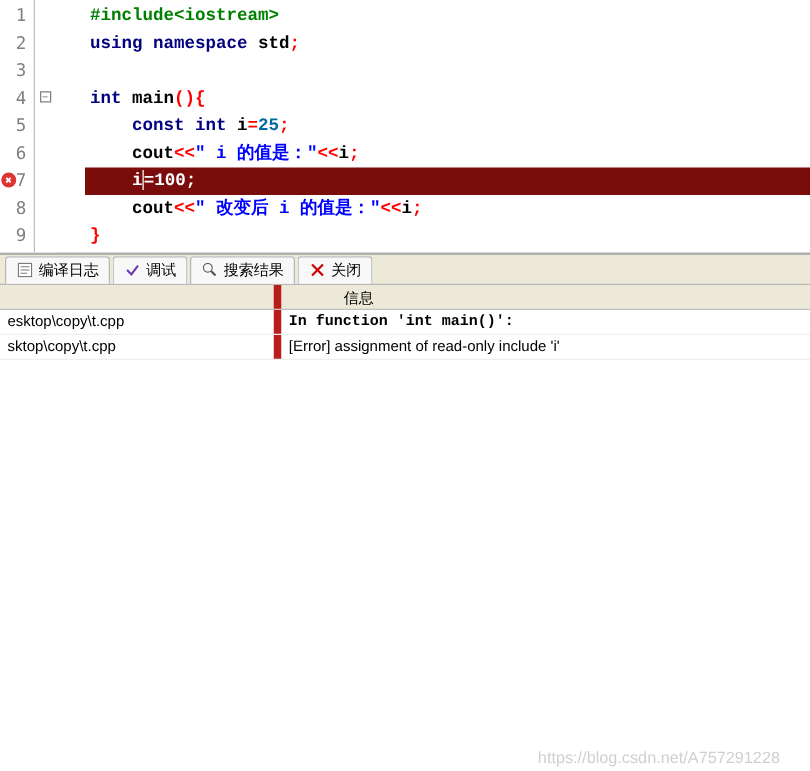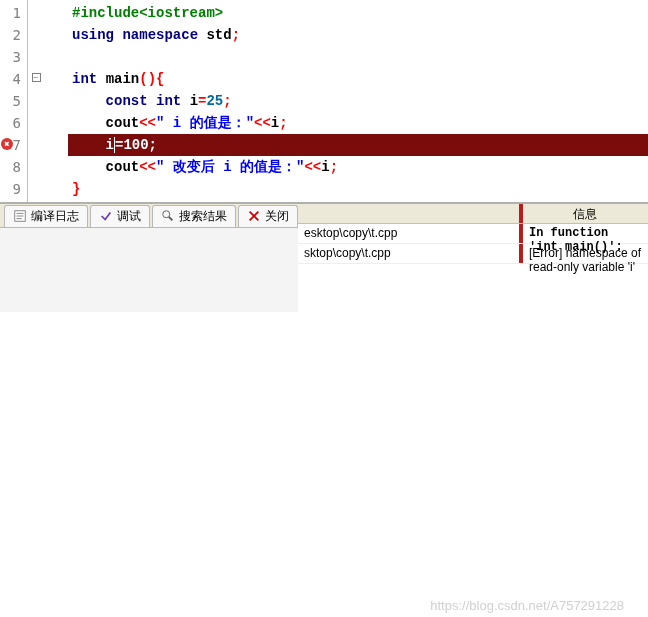--- a/index.html
+++ b/index.html
@@ -72,21 +72,21 @@
   .tok-punc { color: #ff0000; }
   .tok-brace{ color: #ff0000; }
 
   .panel {
     border-top: 2px solid #b0b0b0;
     background: #f4f4f4;
     font-family: "Microsoft YaHei", Tahoma, sans-serif;
     font-size: 12px;
     height: 110px;
     display:flex;
-    flex-direction:row;
+    flex-direction:column;
   }
   .tabbar {
     display: flex;
     align-items: center;
     background: #ece9d8;
     border-bottom: 1px solid #b8b8b8;
     height: 24px;
     padding-left: 4px;
     gap: 2px;
   }
@@ -110,21 +110,21 @@
     background:#fff;
   }
   .grid-head {
     display:flex;
     background:#ece9d8;
     border-bottom:1px solid #c0c0c0;
     height:20px;
     font-size:12px;
     gap:44px;
   }
-  .col-file { width: 225px; border-right:4px solid #b91c1c; padding:2px 6px;}
+  .col-file { width: 225px; border-right:6px solid #b91c1c; padding:2px 6px;}
   .col-msg  { flex:1; padding:2px 6px;}
   .grid-row { display:flex; height:20px; border-bottom:1px solid #eee;}
   .grid-row .col-file, .grid-row .col-msg { font-size:12px; }
   .grid-row .col-msg.bold { font-weight:bold;font-family:Liberation Mono, monospace; }
   .watermark {
     position:absolute;
     right:24px; bottom:4px;
     color:#d0d0d0;
     font-size:13px;
     font-family: Tahoma, sans-serif;
@@ -204,21 +204,21 @@
       <div class="col-file"></div>
       <div class="col-msg">信息</div>
     </div>
     <div id="grid-body">
           <div class="grid-row">
             <div class="col-file">esktop\copy\t.cpp</div>
             <div class="col-msg bold">In function 'int main()':</div>
           </div>
           <div class="grid-row">
             <div class="col-file">sktop\copy\t.cpp</div>
-            <div class="col-msg">[Error] namespace of read-only variable 'i'</div>
+            <div class="col-msg">[Error] assignment of read-only include 'i'</div>
           </div>
         </div>
   </div>
 </div>
 
 <div class="watermark">https://blog.csdn.net/A757291228</div>
 
 </div>
 
 </body></html>

